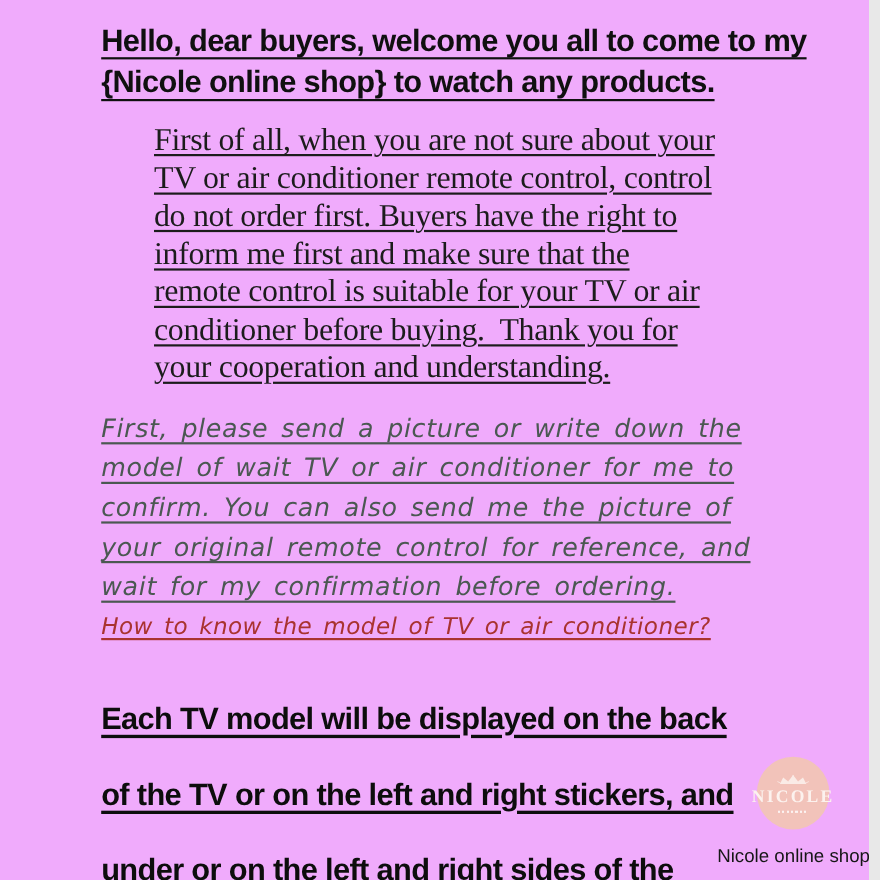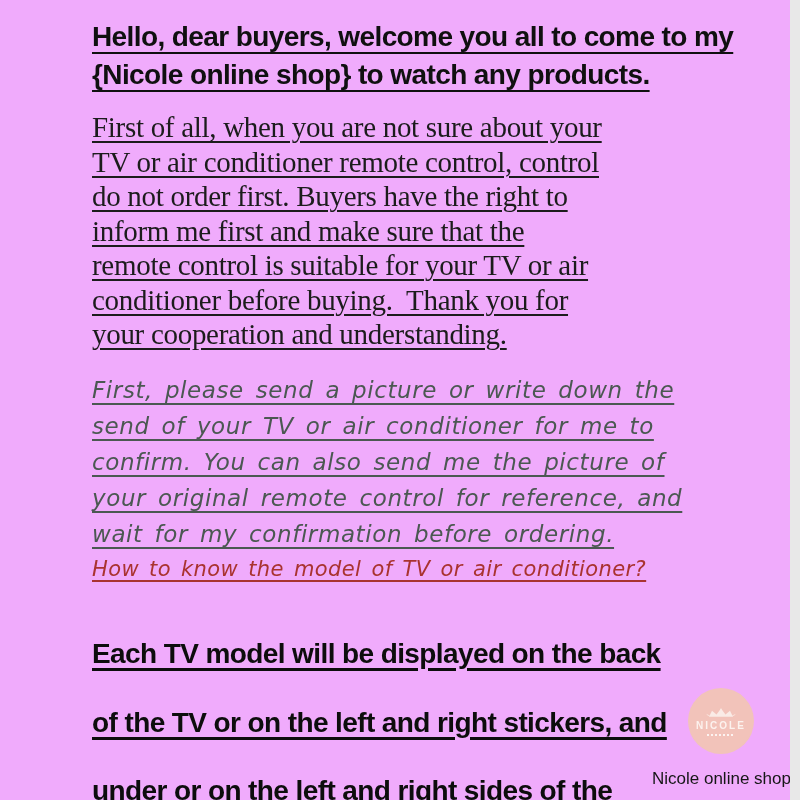--- a/index.html
+++ b/index.html
@@ -24,21 +24,21 @@
     font-size: 28px;
     line-height: 38px;
     letter-spacing: -0.6px;
     color: #101010;
     text-decoration: underline;
     text-decoration-thickness: 2px;
     text-underline-offset: 6px;
   }
 
   
-  .notice { top: 110px; }
+  .notice { top: 110px; margin-left: 48px; }
   .notice .line {
     font-family: "Liberation Serif", serif;
     font-size: 29px;
     line-height: 34.5px;
     letter-spacing: -0.3px;
     color: #1c1c1c;
     text-decoration: underline;
     text-decoration-thickness: 1.5px;
     text-underline-offset: 4px;
   }
@@ -97,22 +97,22 @@
     height: 66px;
     border-radius: 50%;
     background: #f2c3ba;
     display: flex;
     flex-direction: column;
     align-items: center;
     justify-content: center;
   }
   .logo-crown { width: 30px; height: 12px; opacity: 0.85; margin-bottom: 1px; }
   .logo-name {
-    font-family: Liberation Sans, sans-serif;
-    font-size: 10px;
+    font-family: Liberation Serif, serif;
+    font-size: 16px;
     font-weight: 700;
     letter-spacing: 2px;
     color: #fcf2ee;
   }
   .logo-subline {
     margin-top: 3px;
     width: 28px;
     height: 2px;
     background: repeating-linear-gradient(90deg, rgba(255,255,255,0.8) 0 2px, transparent 2px 4px);
   }
@@ -143,21 +143,21 @@
     <span class="line">TV or air conditioner remote control, control</span>
     <span class="line">do not order first. Buyers have the right to</span>
     <span class="line">inform me first and make sure that the</span>
     <span class="line">remote control is suitable for your TV or air</span>
     <span class="line">conditioner before buying.  Thank you for</span>
     <span class="line">your cooperation and understanding.</span>
   </div>
 
   <div class="block instructions">
     <span class="line">First, please send a picture or write down the</span>
-    <span class="line">send of your TV or air conditioner for me to</span>
+    <span class="line">model of wait TV or air conditioner for me to</span>
     <span class="line">confirm. You can also send me the picture of</span>
     <span class="line">your original remote control for reference, and</span>
     <span class="line">wait for my confirmation before ordering.</span>
   </div>
 
   <div class="block question">
     <span class="line">How to know the model of TV or air conditioner?</span>
   </div>
 
   <div class="block model-info">

